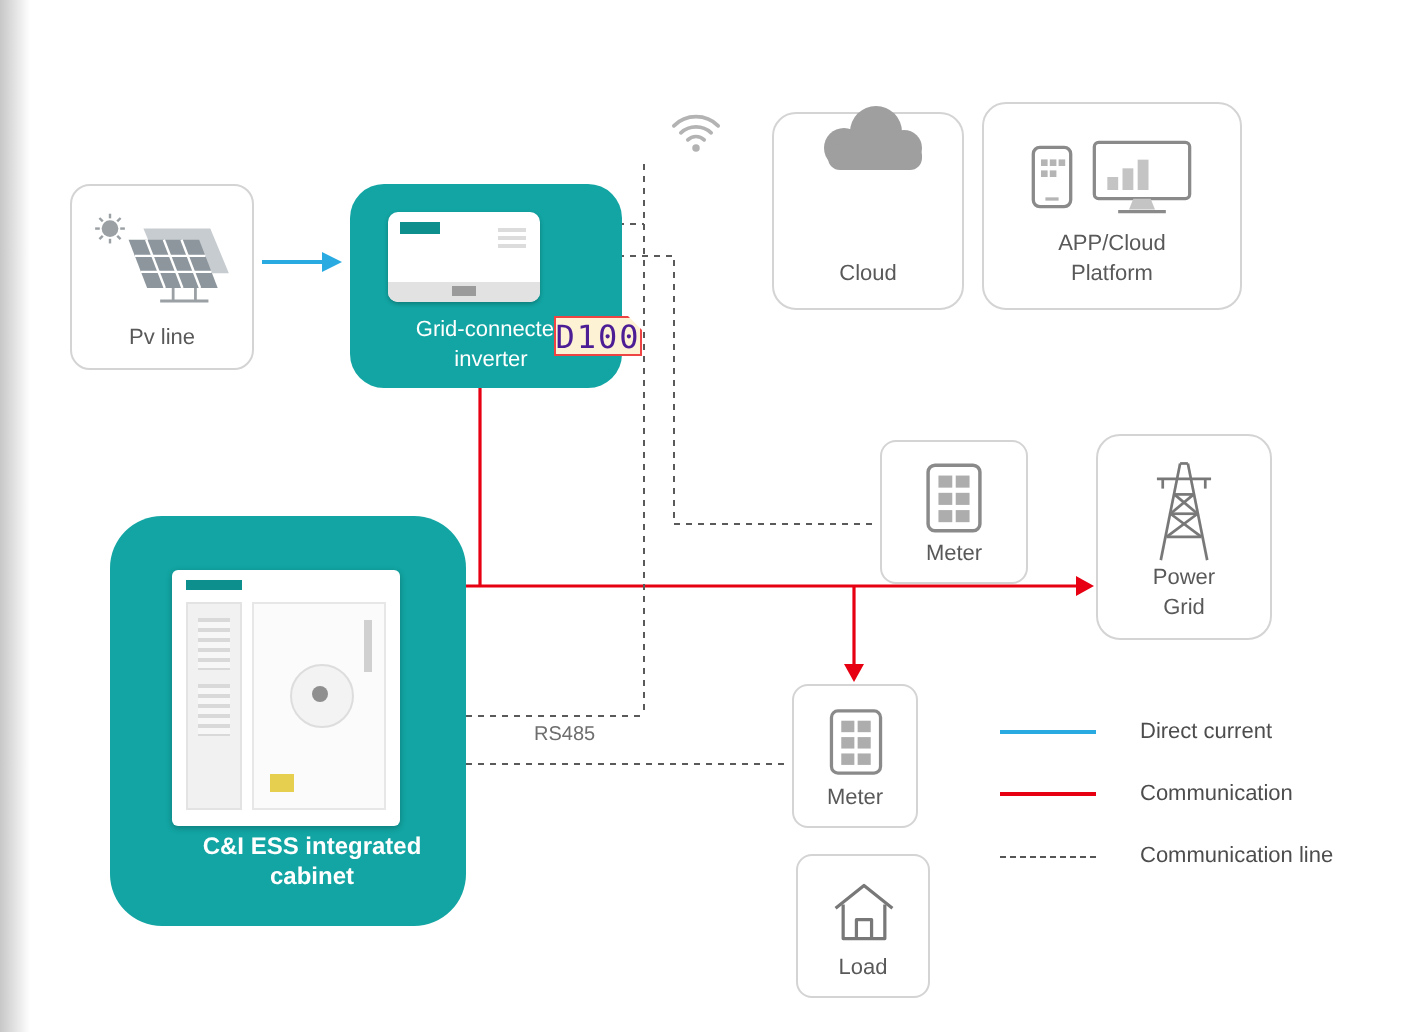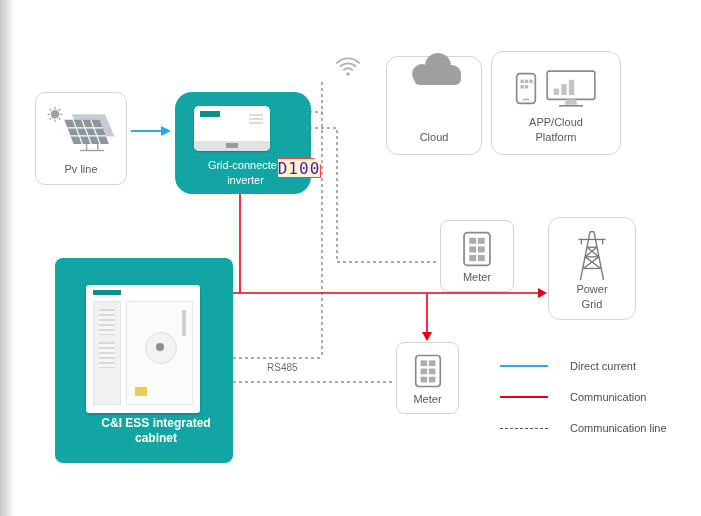--- a/index.html
+++ b/index.html
@@ -172,21 +172,21 @@
           <rect x="15" y="14" width="5" height="10"></rect>
           <rect x="22" y="10" width="5" height="14"></rect>
         </g>
         <polygon points="20,28 18,33 30,33 28,28" fill="#c4c4c4"></polygon>
         <line x1="13" y1="34" x2="35" y2="34" stroke="#8a8a8a" stroke-width="1.5"></line>
       </svg>
     </div>
     <div class="node-label" style="width:84px;">APP/Cloud Platform</div>
   </div>
 
-  <div class="teal" style="left:55px;top:258px;width:178px;height:205px;border-radius:8px;">
+  <div class="teal" style="left:55px;top:258px;width:178px;height:205px;border-radius:26px;">
     <div class="cab-img">
       <div class="cab-logo"></div>
       <div class="cab-left">
         <div class="vent"></div>
         <div class="vent"></div>
       </div>
       <div class="cab-right">
         <div class="cab-handle"></div>
         <div class="cab-fan"></div>
         <div class="cab-warn"></div>
@@ -245,20 +245,32 @@
           <rect x="9" y="19" width="8" height="7"></rect>
             <rect x="19" y="19" width="8" height="7"></rect>
           <rect x="9" y="29" width="8" height="7"></rect>
             <rect x="19" y="29" width="8" height="7"></rect>
         </g>
       </svg>
     </div>
     <div class="node-label">Meter</div>
   </div>
 
+  <div class="box" style="left:398px;top:427px;width:67px;height:72px;border-radius:8px;padding:7px 2px;">
+    <div class="icon-wrap">
+      <svg width="40" height="36" viewBox="0 0 40 38">
+        <g stroke="#787878" stroke-width="1.7" fill="none" stroke-linejoin="round">
+          <polyline points="5,17 20,5 35,17"></polyline>
+          <polyline points="9,15 9,33 31,33 31,15"></polyline>
+          <polyline points="16,33 16,23 24,23 24,33"></polyline>
+        </g>
+      </svg>
+    </div>
+    <div class="node-label">Load</div>
+  </div>
 
   <div class="rs485">RS485</div>
 
   <div class="legend">
     <div class="legend-row">
       <span class="legend-line" style="border-top-color:#29abe2;"></span>
       <span class="legend-label">Direct current</span>
     </div>
     <div class="legend-row">
       <span class="legend-line" style="border-top-color:#e60012;"></span>

